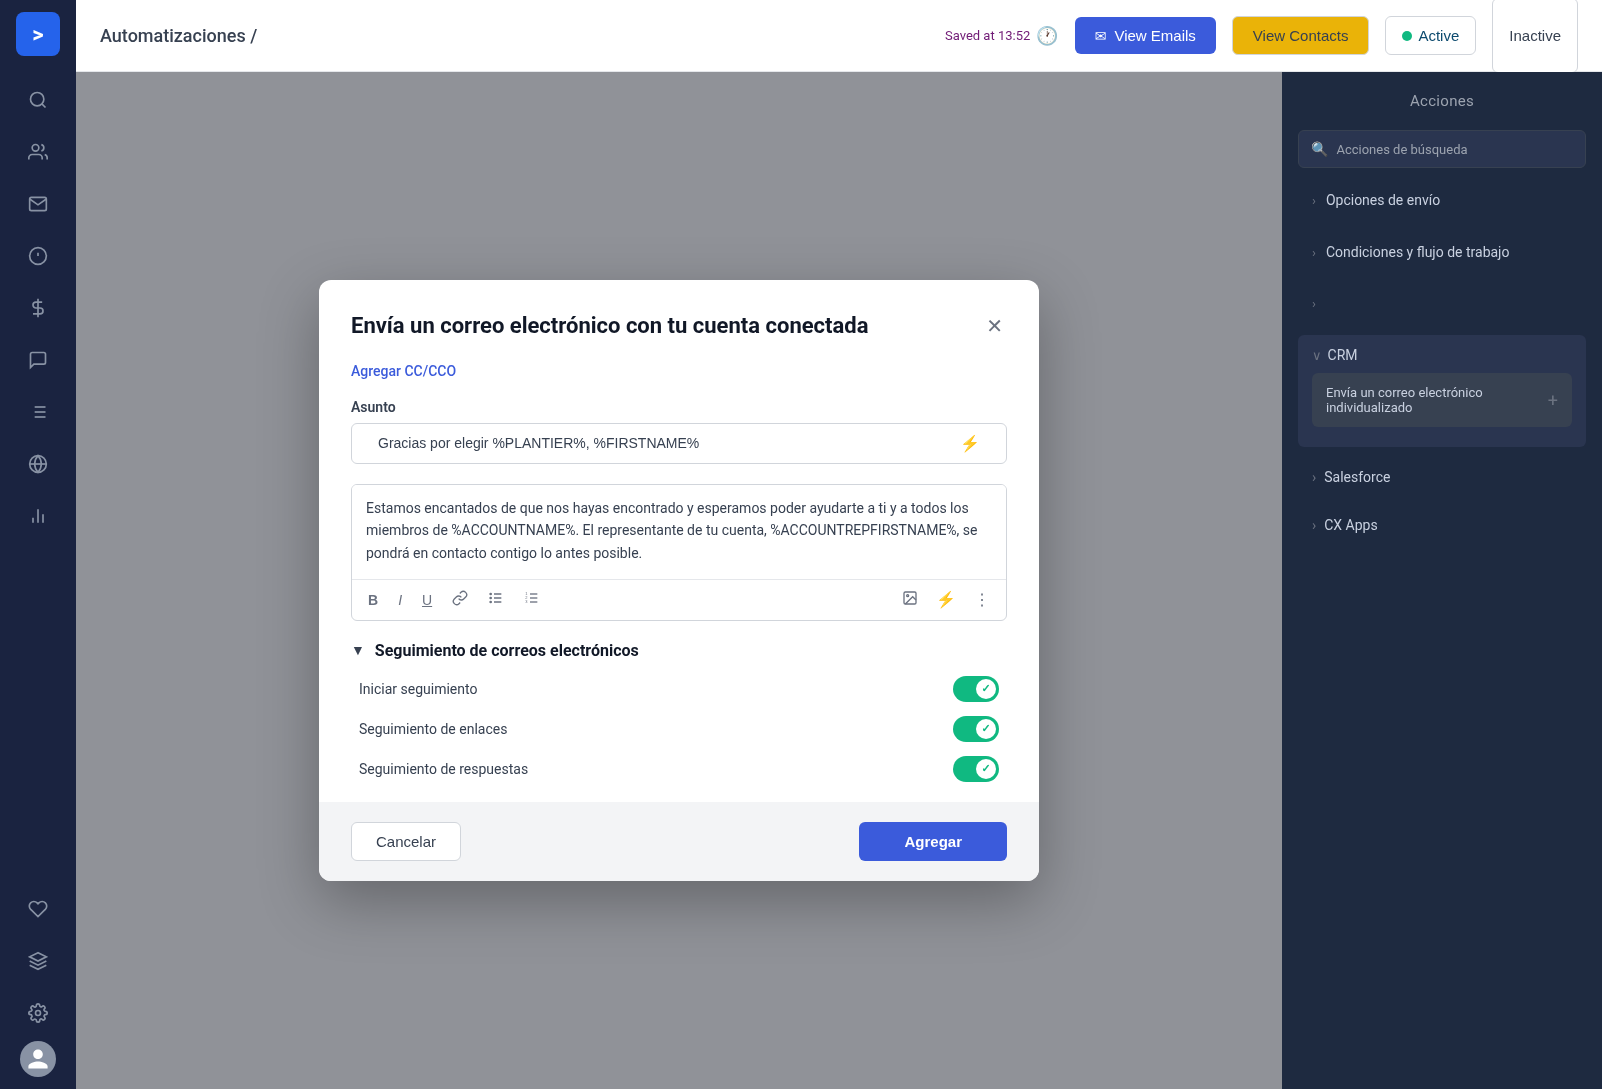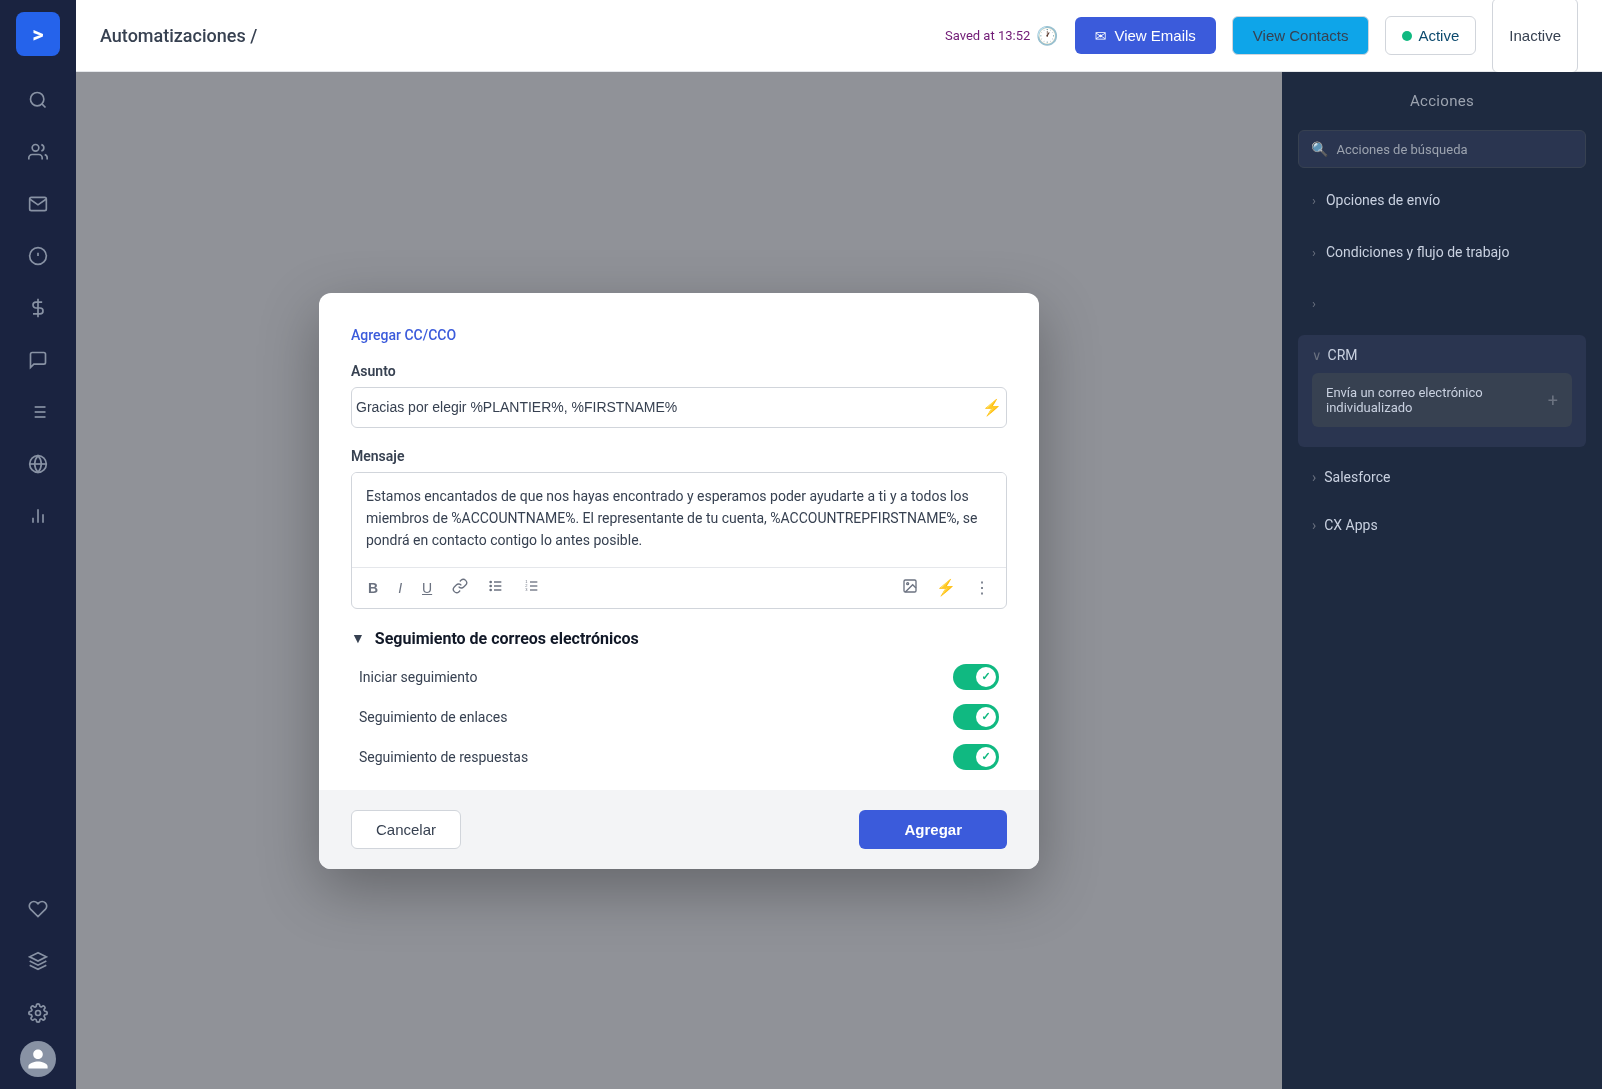--- a/index.html
+++ b/index.html
@@ -108,21 +108,21 @@
       border-radius: 6px;
       padding: 10px 20px;
       font-size: 15px;
       font-weight: 500;
       cursor: pointer;
       display: flex;
       align-items: center;
       gap: 8px;
     }
     .btn-view-contacts {
-      background: #0ea5e9;
+      background: #eab308;
       color: #374151;
       border: 1.5px solid #d1d5db;
       border-radius: 6px;
       padding: 10px 20px;
       font-size: 15px;
       font-weight: 500;
       cursor: pointer;
     }
     .btn-active {
       background: #fff;
@@ -315,21 +315,21 @@
       font-weight: 600;
       color: #374151;
       margin-bottom: 8px;
       display: block;
     }
     .subject-input-row {
       display: flex;
       align-items: center;
       border: 1.5px solid #d1d5db;
       border-radius: 6px;
-      padding: 10px 4px;
+      padding: 10px 26px;
       margin-bottom: 20px;
     }
     .subject-input {
       flex: 1;
       border: none;
       outline: none;
       font-size: 14px;
       color: #374151;
       background: transparent;
     }
@@ -588,33 +588,36 @@
   </div>
 
   <div class="content-area">
 
     <div class="canvas-area">
 
       <div class="modal-overlay">
         <div class="modal">
           <div class="modal-body">
             
+            <div class="modal-header">
+              <h2 class="modal-title">Envía un correo electrónico con tu cuenta conectada</h2>
+              <button class="modal-close">✕</button>
+            </div>
 
             
             <a class="add-cc-link">Agregar CC/CCO</a>
 
             
             <label class="form-label">Asunto</label>
             <div class="subject-input-row">
               <input class="subject-input" type="text" value="Gracias por elegir %PLANTIER%, %FIRSTNAME%" style="">
               <span class="lightning-icon">⚡</span>
             </div>
 
             
-            <label class="form-label">Mensaje</label>
             <div class="message-area-wrapper">
               <textarea class="message-textarea" style="">Estamos encantados de que nos hayas encontrado y esperamos poder ayudarte a ti y a todos los miembros de %ACCOUNTNAME%. El representante de tu cuenta, %ACCOUNTREPFIRSTNAME%, se pondrá en contacto contigo lo antes posible.</textarea>
               <div class="message-toolbar">
                 <button class="toolbar-btn" style="font-weight:900;">B</button>
                 <button class="toolbar-btn" style="font-style:italic;font-weight:normal;">I</button>
                 <button class="toolbar-btn" style="text-decoration:underline;font-weight:normal;">U</button>
                 <button class="toolbar-btn-icon">
                   <svg width="16" height="16" viewBox="0 0 24 24" fill="none" stroke="currentColor" stroke-width="2">
                       <path d="M10 13a5 5 0 0 0 7.54.54l3-3a5 5 0 0 0-7.07-7.07l-1.72 1.71"></path>
                       <path d="M14 11a5 5 0 0 0-7.54-.54l-3 3a5 5 0 0 0 7.07 7.07l1.71-1.71"></path>

